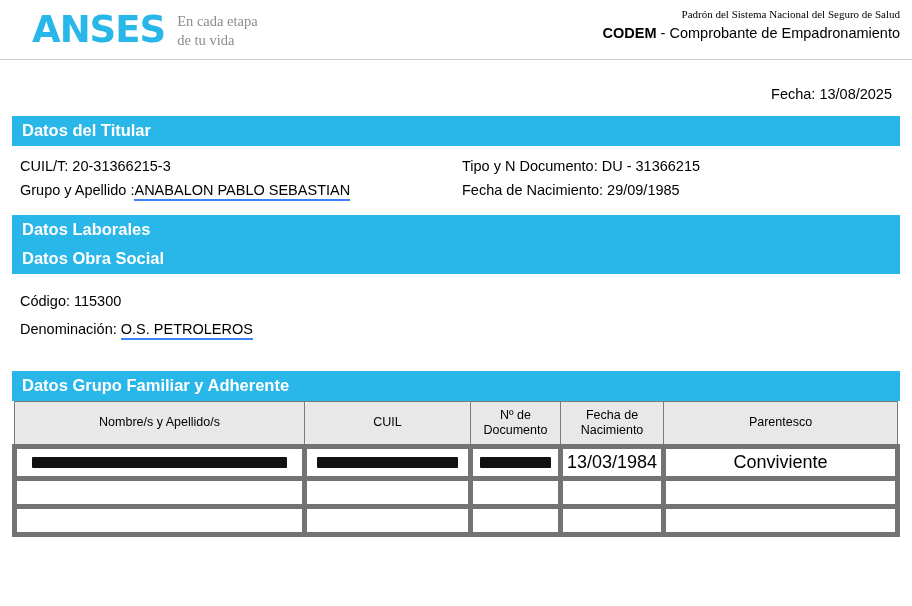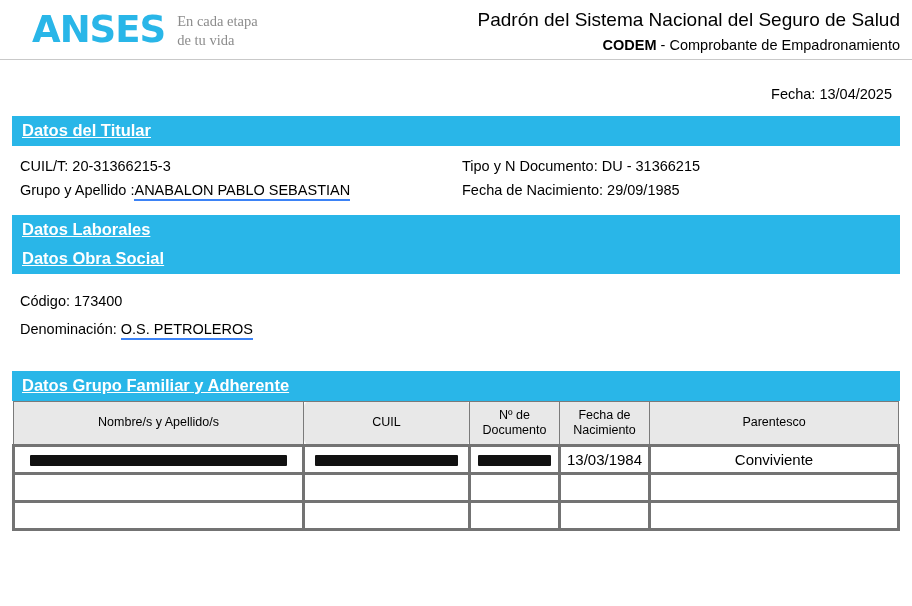--- a/index.html
+++ b/index.html
@@ -47,22 +47,23 @@
     font-family: Liberation Serif, serif;
   }
   .header-right {
     position: absolute;
     right: 12px;
     top: 6px;
     text-align: right;
     line-height: 1.5;
   }
   .header-right .line1 {
-    font-size: 19px;
+    font-size: 11px;
     color: #000;
+    font-family: Liberation Serif, serif;
   }
   .header-right .line2 {
     font-size: 14.5px;
     color: #000;
   }
   .header-right .line2 b { font-weight: bold; text-align: right; }
 
   
   .body-wrap {
     padding: 0 12px;
@@ -73,21 +74,20 @@
     padding: 26px 8px 14px 0;
   }
 
   .section-bar {
     background: #29b6e8;
     color: #ffffff;
     font-size: 16.5px;
     font-weight: bold;
     padding: 4px 10px 5px 10px;
     line-height: 1.25;
-    text-decoration: underline;
   }
 
   .fields {
     padding: 10px 0 8px 0;
   }
   .field-row {
     display: flex;
     padding: 2px 0 6px 0;
     font-size: 14.5px;
   }
@@ -115,25 +115,25 @@
   table.familiar th {
     background: #e8e8e8;
     border: 1px solid #7a7a7a;
     font-weight: normal;
     font-size: 12.5px;
     padding: 6px 4px;
     text-align: center;
     line-height: 1.2;
   }
   table.familiar td {
-    border: 3px solid #737373;
+    border: 5px solid #737373;
     height: 28px;
     text-align: center;
     padding: 3px 4px;
-    font-size: 15px;
+    font-size: 18px;
   }
   .redact {
     display: inline-block;
     background: #111;
     color: transparent;
     border-radius: 1px;
     height: 11px;
     line-height: 11px;
     width: 92%;
     vertical-align: middle;
@@ -160,41 +160,41 @@
     <div class="header-right">
       <div class="line1">Padrón del Sistema Nacional del Seguro de Salud</div>
       <div class="line2">
         <b>CODEM</b><span> - Comprobante de Empadronamiento</span>
       </div>
     </div>
   </div>
 
   <div class="body-wrap">
 
-    <div class="fecha-row">Fecha: 13/04/2025</div>
+    <div class="fecha-row">Fecha: 13/08/2025</div>
 
     <div class="section-bar">Datos del Titular</div>
     <div class="fields">
       <div class="field-row">
         <div class="col-left">CUIL/T: 20-31366215-3</div>
         <div class="col-right">Tipo y N Documento: DU - 31366215</div>
       </div>
       <div class="field-row">
         <div class="col-left">
           <span>Grupo y Apellido :</span><span class="redline">ANABALON PABLO SEBASTIAN</span>
         </div>
         <div class="col-right">Fecha de Nacimiento: 29/09/1985</div>
       </div>
     </div>
 
     <div class="section-bar">Datos Laborales</div>
 
     <div class="section-bar">Datos Obra Social</div>
     <div class="fields">
-      <div class="single-field">Código: 173400</div>
+      <div class="single-field">Código: 115300</div>
       <div class="single-field">
         <span>Denominación: </span><span class="redline">O.S. PETROLEROS</span>
       </div>
     </div>
 
     <div class="section-bar" style="margin-top:20px;">Datos Grupo Familiar y Adherente</div>
 
     <table class="familiar">
       <thead>
         <tr>

